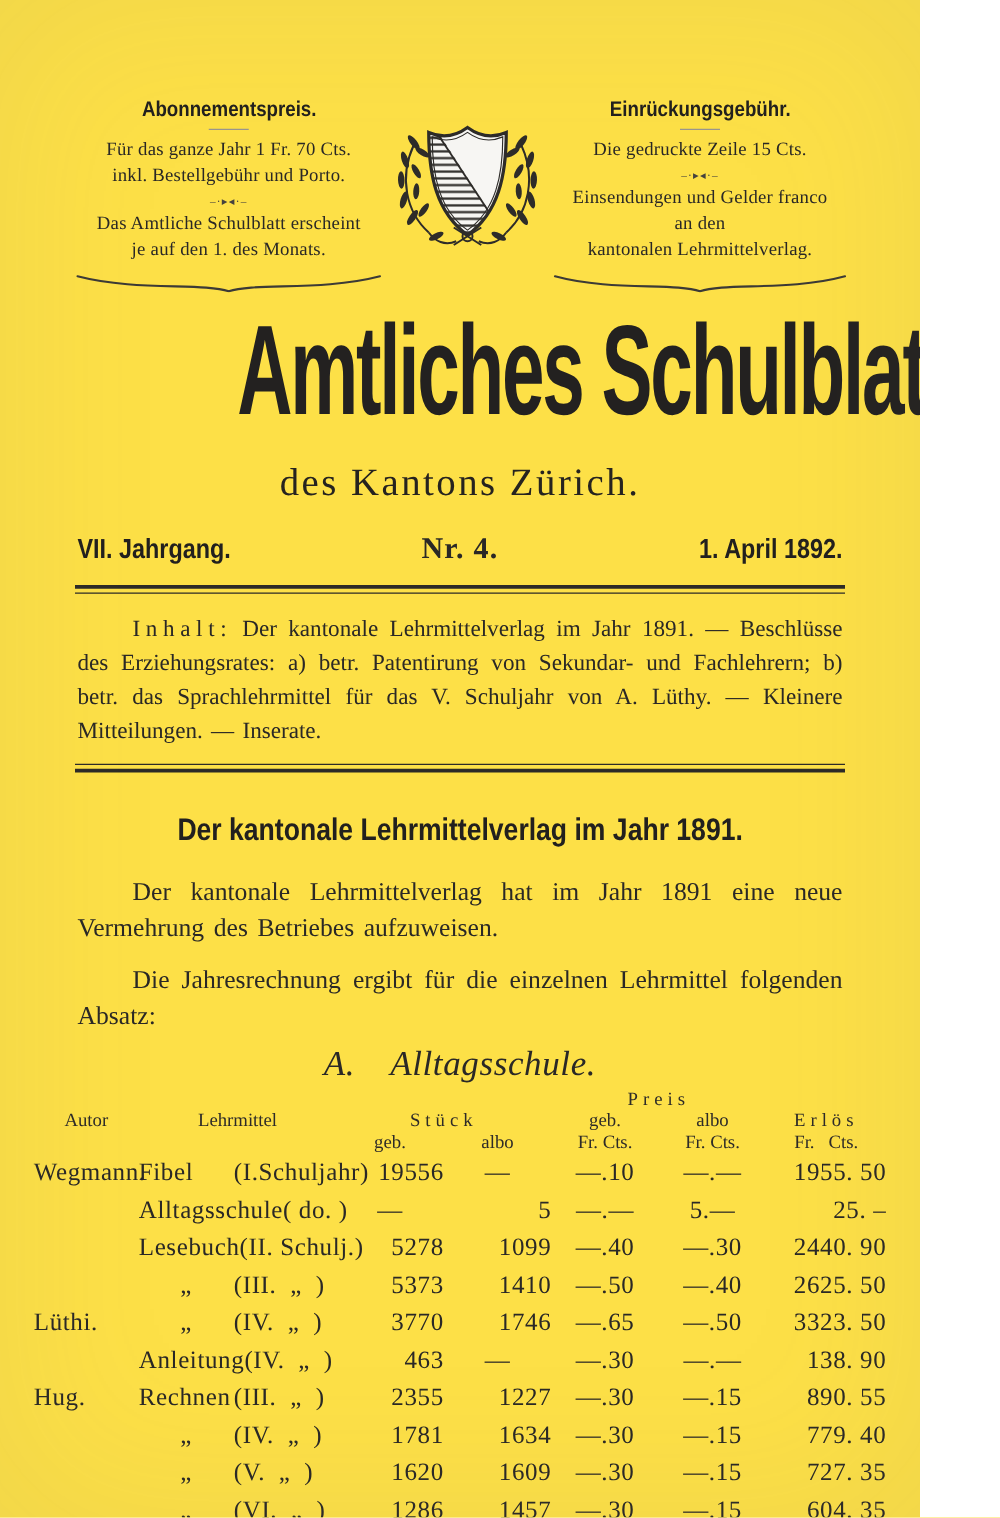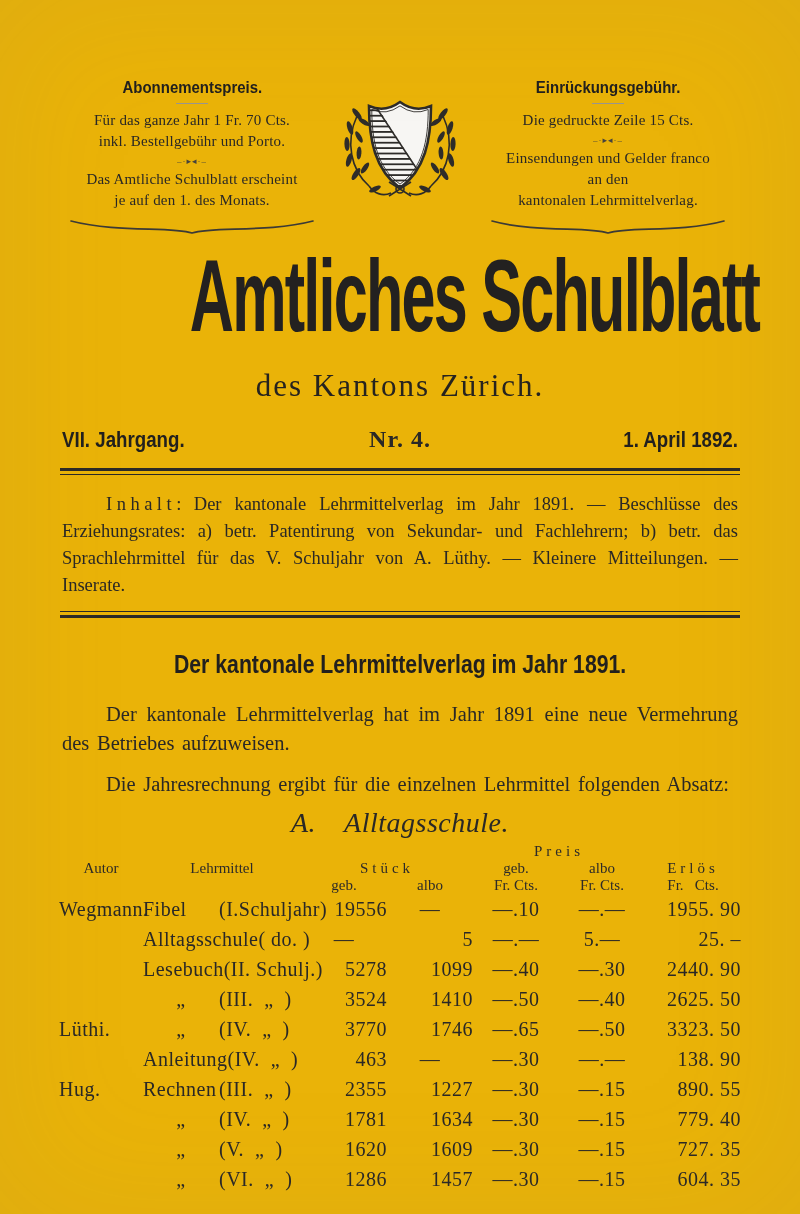--- a/index.html
+++ b/index.html
@@ -1,17 +1,17 @@
 <!DOCTYPE html>
 <html><head>
 <meta charset="utf-8">
 <style>
   html,body{margin:0;padding:0;}
   .page{
-    width:800px;height:1214px;background:#eab308;position:relative;overflow:hidden;
+    width:736px;height:1214px;background:#fde047;position:relative;overflow:hidden;
     font-family:"Liberation Serif",serif;color:#2a2826;box-sizing:border-box;
   }
   .page::after{content:"";position:absolute;inset:0;pointer-events:none;
     box-shadow:inset 0 0 140px rgba(120,114,100,0.10);}
 
   
   .masthead{display:flex;justify-content:space-between;align-items:flex-start;padding:78px 58px 0;}
   .mast-block{width:268px;text-align:center;}
   .mast-heading{height:22px;}
   .mast-heading span{display:inline-block;font-family:"Liberation Sans",sans-serif;font-weight:bold;
@@ -216,21 +216,21 @@
       </tr>
     </tbody>
     <tbody>
         <tr class="brow">
           <td class="autor">Wegmann.</td>
           <td class="lm"><span class="lm-name">Fibel</span><span class="lm-paren">(I.Schuljahr)</span></td>
           <td class="num">19556</td>
           <td class="num ctr">—</td>
           <td class="prc">—.10</td>
           <td class="prc">—.—</td>
-          <td class="num er">1955. 90</td>
+          <td class="num er">1955. 50</td>
         </tr>
         <tr class="brow">
           <td class="autor"></td>
           <td class="lm"><span class="lm-name">Alltagsschule</span><span class="lm-paren">( do. )</span></td>
           <td class="num ctr">—</td>
           <td class="num">5</td>
           <td class="prc">—.—</td>
           <td class="prc">5.—</td>
           <td class="num er">25. –</td>
         </tr>
@@ -239,21 +239,21 @@
           <td class="lm"><span class="lm-name">Lesebuch</span><span class="lm-paren">(II. Schulj.)</span></td>
           <td class="num">5278</td>
           <td class="num">1099</td>
           <td class="prc">—.40</td>
           <td class="prc">—.30</td>
           <td class="num er">2440. 90</td>
         </tr>
         <tr class="brow">
           <td class="autor"></td>
           <td class="lm"><span class="lm-name ctr">„</span><span class="lm-paren">(III.&nbsp;&nbsp;„&nbsp;&nbsp;)</span></td>
-          <td class="num">3524</td>
+          <td class="num">5373</td>
           <td class="num">1410</td>
           <td class="prc">—.50</td>
           <td class="prc">—.40</td>
           <td class="num er">2625. 50</td>
         </tr>
         <tr class="brow">
           <td class="autor">Lüthi.</td>
           <td class="lm"><span class="lm-name ctr">„</span><span class="lm-paren">(IV.&nbsp;&nbsp;„&nbsp;&nbsp;)</span></td>
           <td class="num">3770</td>
           <td class="num">1746</td>

